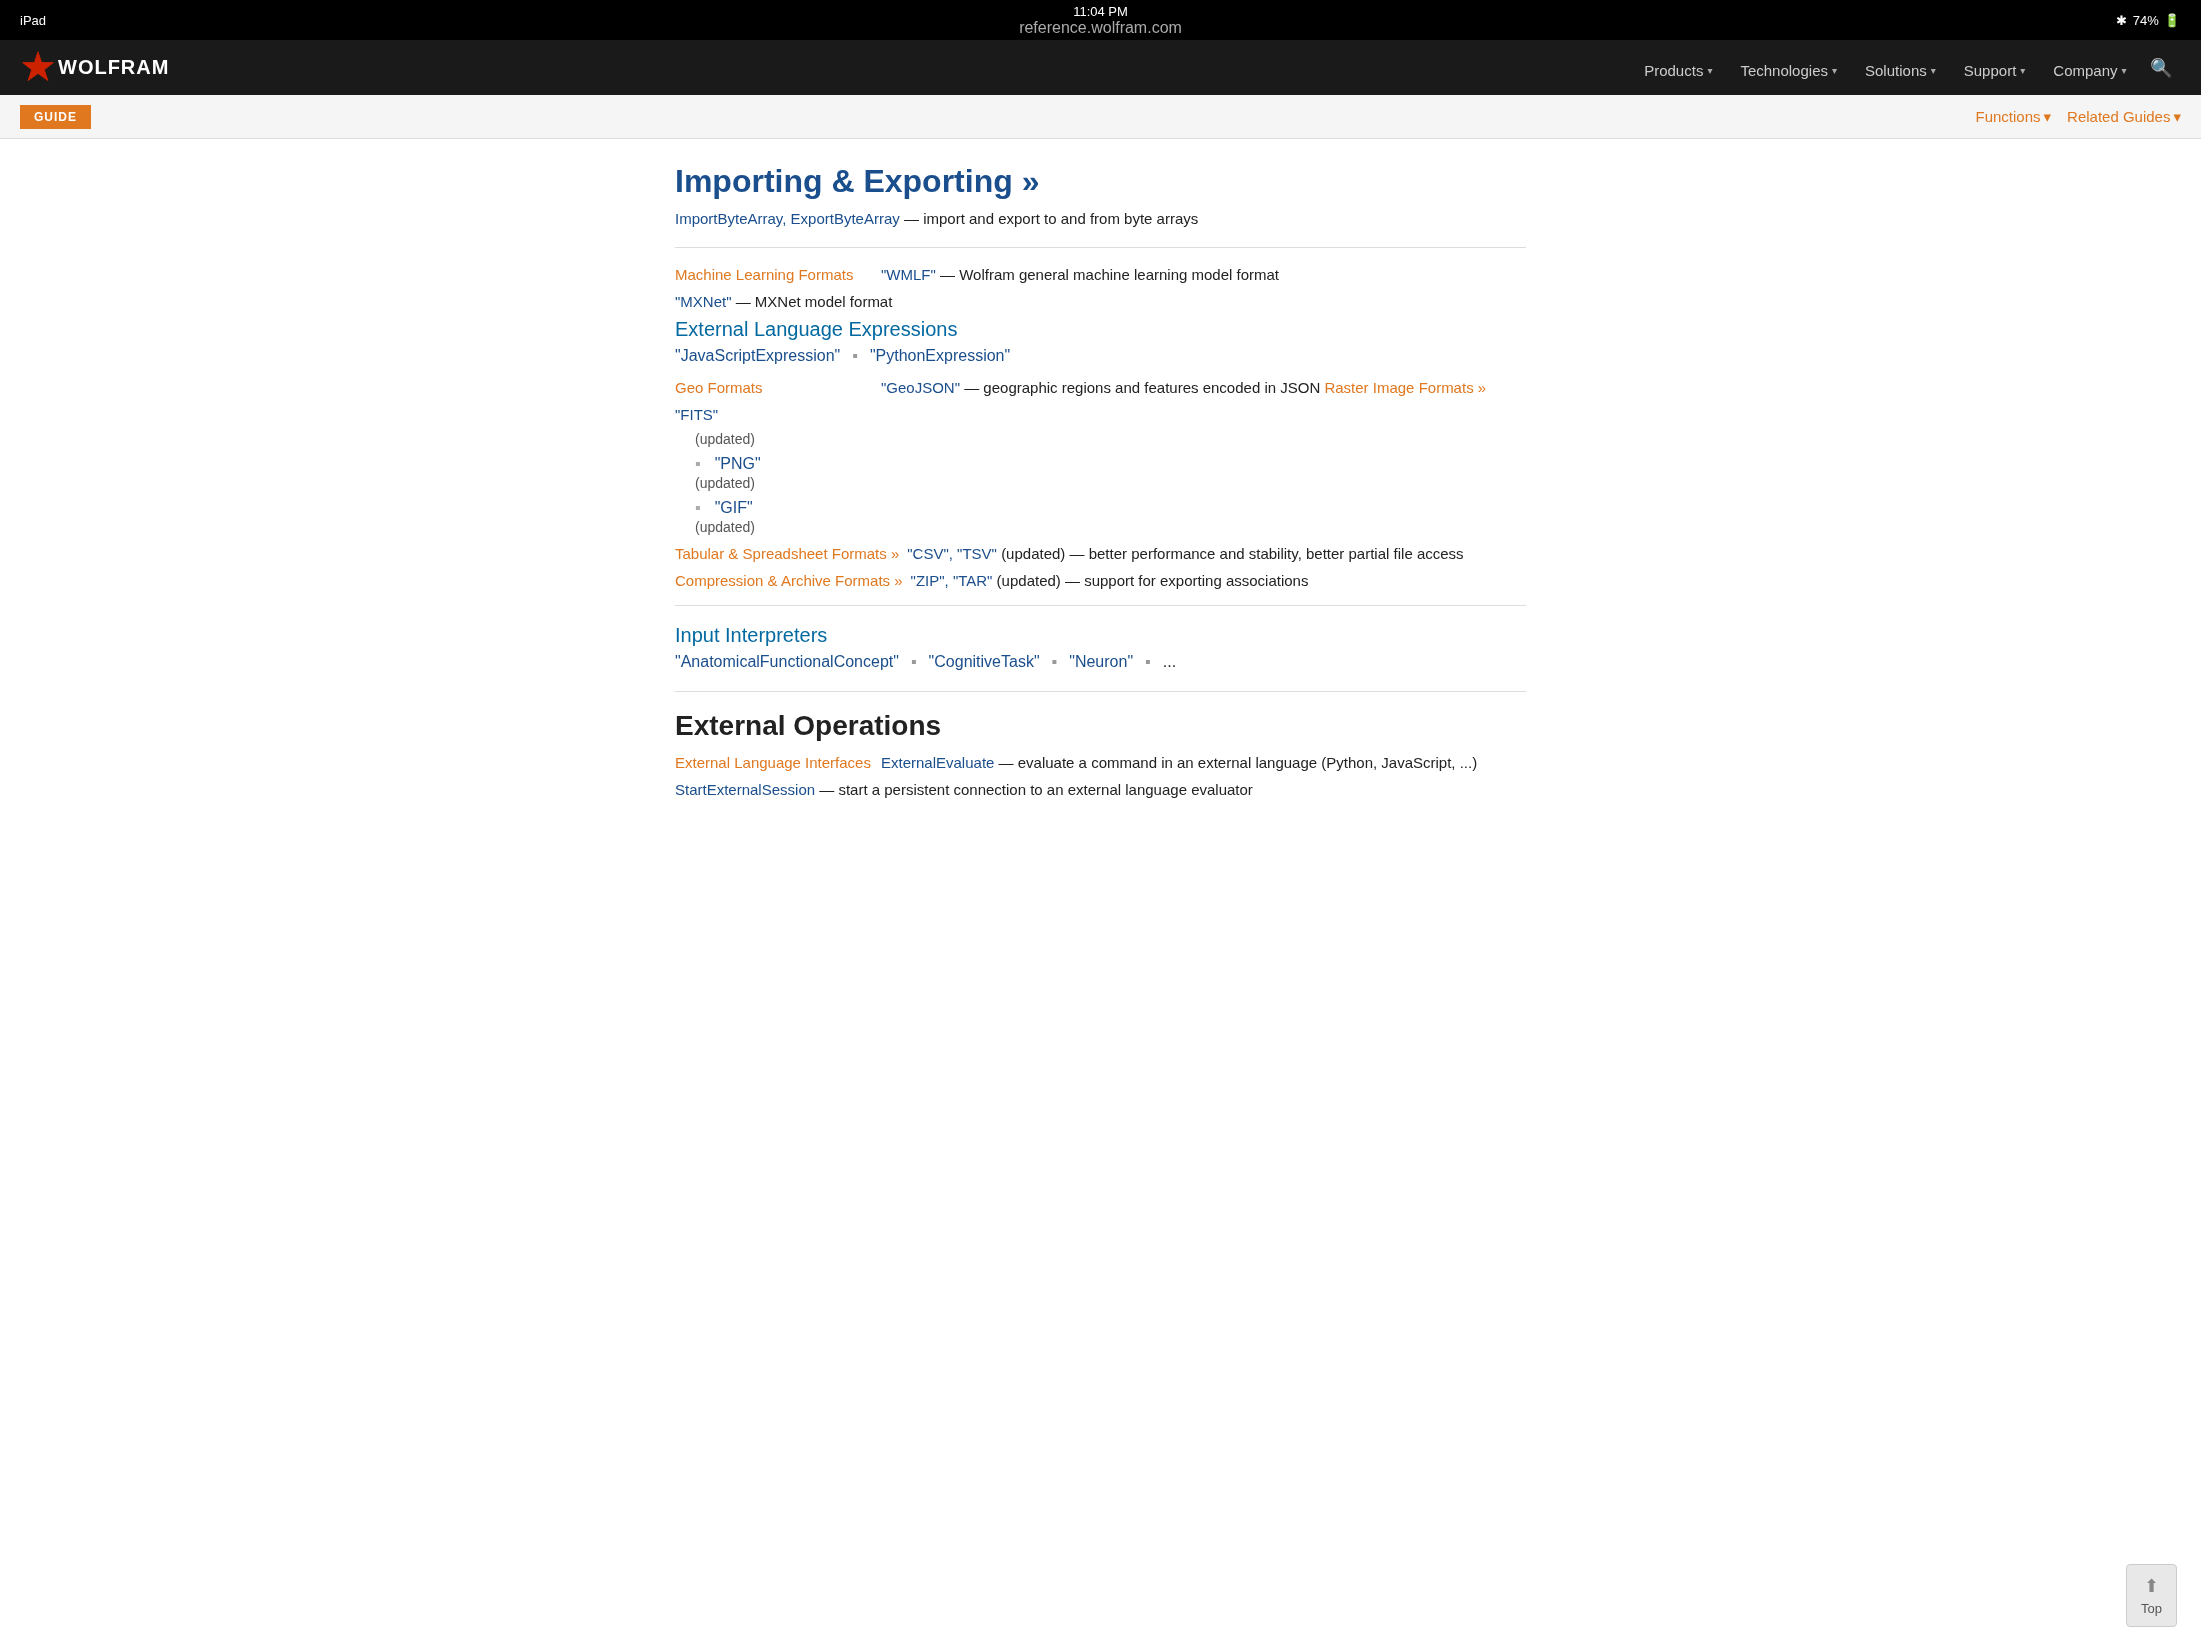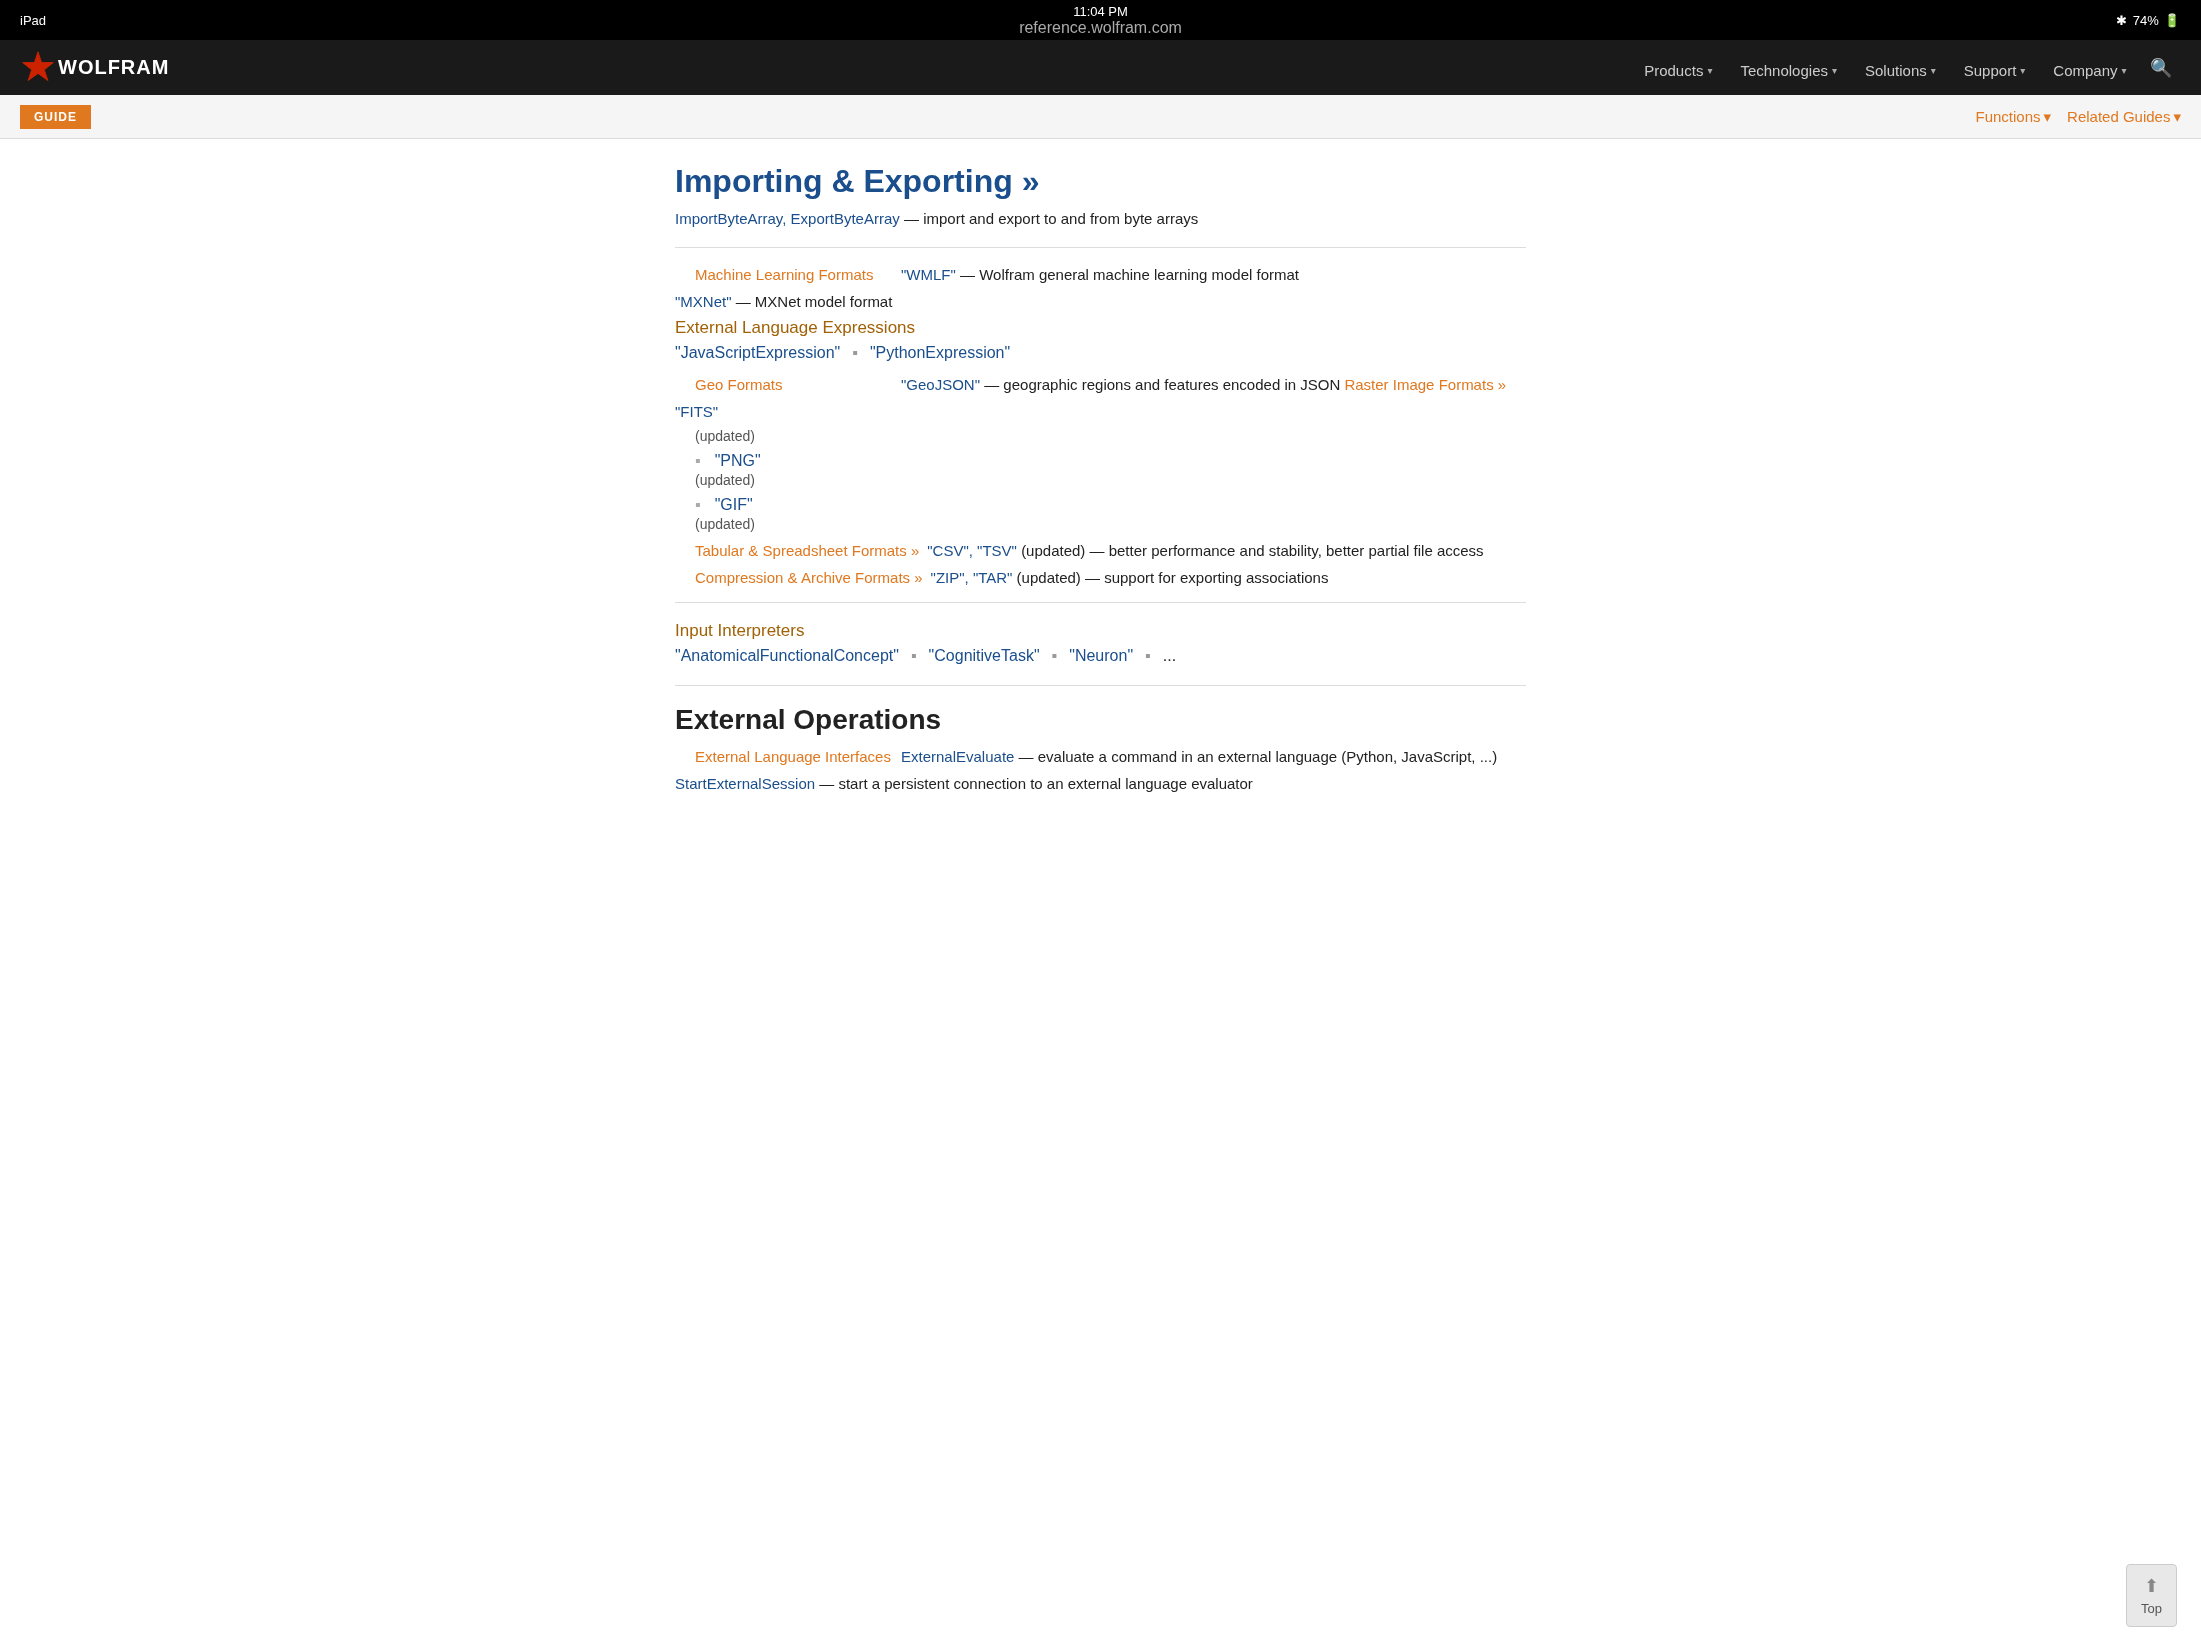--- a/index.html
+++ b/index.html
@@ -126,21 +126,20 @@
       margin: 16px 0 18px 0;
     }
 
     
     .section-row {
       display: flex;
       align-items: flex-start;
       flex-wrap: wrap;
       margin-bottom: 10px;
       gap: 8px;
-      margin-left: 20px;
     }
     .section-label {
       color: #e07820;
       font-size: 15px;
       font-weight: 500;
       cursor: pointer;
       white-space: nowrap;
       min-width: 198px;
     }
     .section-label.orange { color: #e07820; }
@@ -171,22 +170,22 @@
     .indented-bullet { color: #aaa; margin-left: 20px; margin-right: 6px; }
     .updated-tag { color: #555; font-size: 14px; margin: 0 0 8px 20px; }
 
     .plain-row {
       margin-bottom: 8px;
       font-size: 15px;
       color: #222;
     }
 
     .section-heading-orange {
-      color: #a16207;
-      font-size: 17px;
+      color: #0369a1;
+      font-size: 20px;
       font-weight: 500;
       margin-bottom: 6px;
       cursor: pointer;
     }
 
     .section-heading-h2 {
       font-size: 28px;
       font-weight: bold;
       color: #222;
       margin-bottom: 12px;

